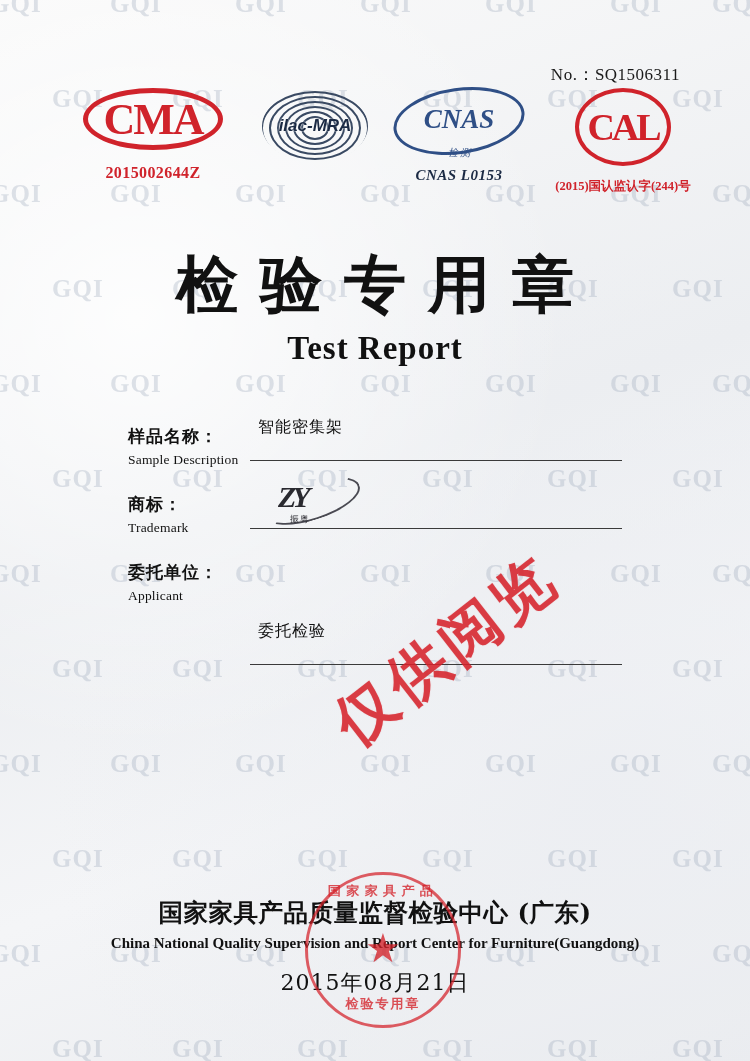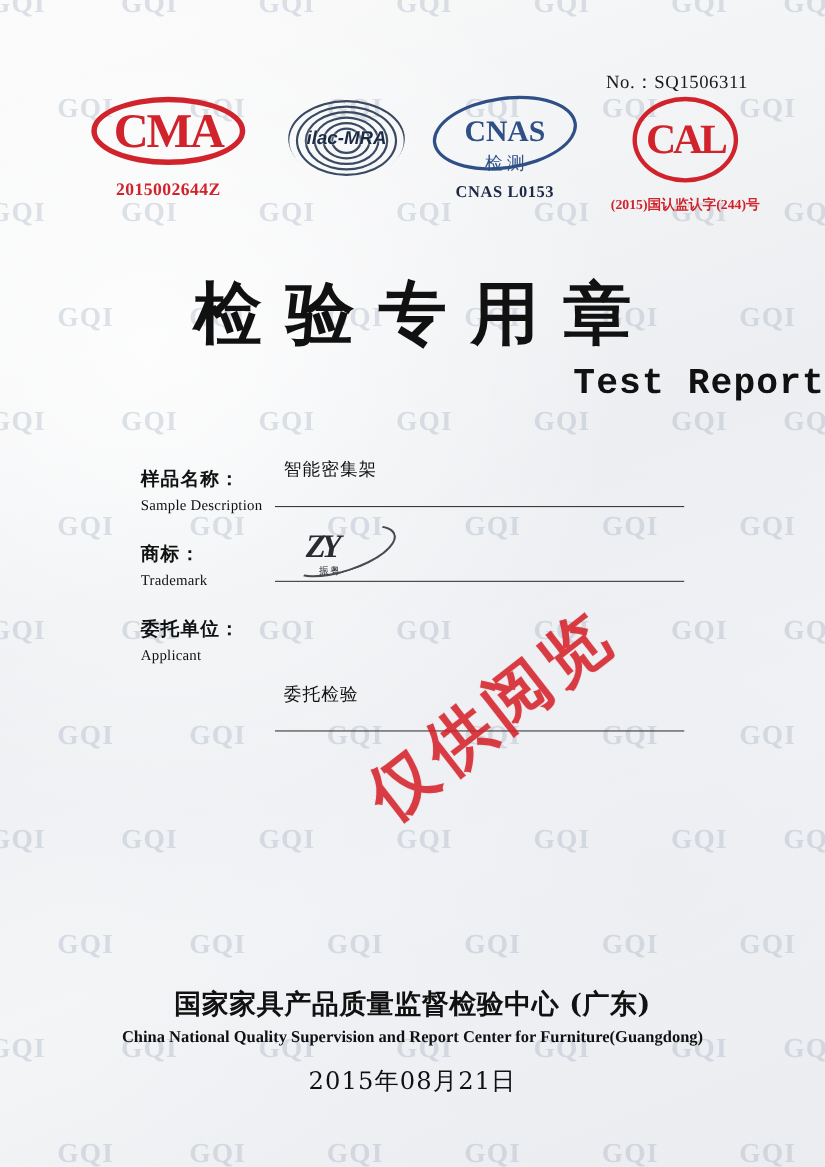--- a/index.html
+++ b/index.html
@@ -130,21 +130,21 @@
     font-family: "Liberation Sans", sans-serif;
     font-style: italic;
     font-weight: 700;
     font-size: 17px;
     color: #1b2a44;
     letter-spacing: 0px;
     text-shadow: 0 0 2px #fff;
   }
 
   
-  #cnas-mark { left: 310px; top: 0px; width: 142px; text-align: center; }
+  #cnas-mark { left: 310px; top: 0px; width: 142px; text-align: center; font-style: italic; }
   #cnas-mark .cnas-oval {
     width: 132px; height: 66px;
     margin: 0 auto;
     position: relative;
   }
   #cnas-mark .cnas-oval .oval-ring {
     position: absolute; inset: 0;
     border: 3px solid #2f4f86;
     border-radius: 50%;
     transform: rotate(-8deg);
@@ -158,21 +158,21 @@
     color: #2f4f86;
     letter-spacing: 0px;
     padding-bottom: 4px;
     box-sizing: border-box;
   }
   #cnas-mark .cnas-cn {
     position: absolute;
     left: 50%;
     transform: translateX(-50%);
     bottom: -4px;
-    font-size: 16px;
+    font-size: 10px;
     color: #2f4f86;
     line-height: 1.0;
     font-family: "Liberation Serif", serif;
   }
   #cnas-code {
     margin-top: 13px;
     font-weight: 700;
     font-size: 15px;
     color: #1b2a44;
     letter-spacing: 0.5px;
@@ -220,22 +220,22 @@
     font-size: 62px;
     letter-spacing: 22px;
     text-indent: 22px;
     color: #111111;
   }
   #title-en {
     position: absolute;
     top: 330px;
     left: 0;
     width: 100%;
-    text-align: right;
-    font-family: Liberation Mono, monospace;
+    text-align: center;
+    font-family: Liberation Serif, serif;
     font-weight: 700;
     font-size: 33px;
     letter-spacing: 1px;
     color: #111111;
   }
 
   
   #fields {
     position: absolute;
     top: 412px;
@@ -590,16 +590,21 @@
     </div>
 
   </div>
 
   <div id="footer">
     <div id="org-cn">国家家具产品质量监督检验中心 (广东)</div>
     <div id="org-en">China National Quality Supervision and Report Center for Furniture(Guangdong)</div>
     <div id="issue-date">2015年08月21日</div>
   </div>
 
+  <div id="round-stamp">
+    <div class="stamp-top">国家家具产品</div>
+    <div class="star">★</div>
+    <div class="stamp-bottom">检验专用章</div>
+  </div>
 
   <div id="review-stamp">仅供阅览</div>
 
 </div>
 
 </body></html>

